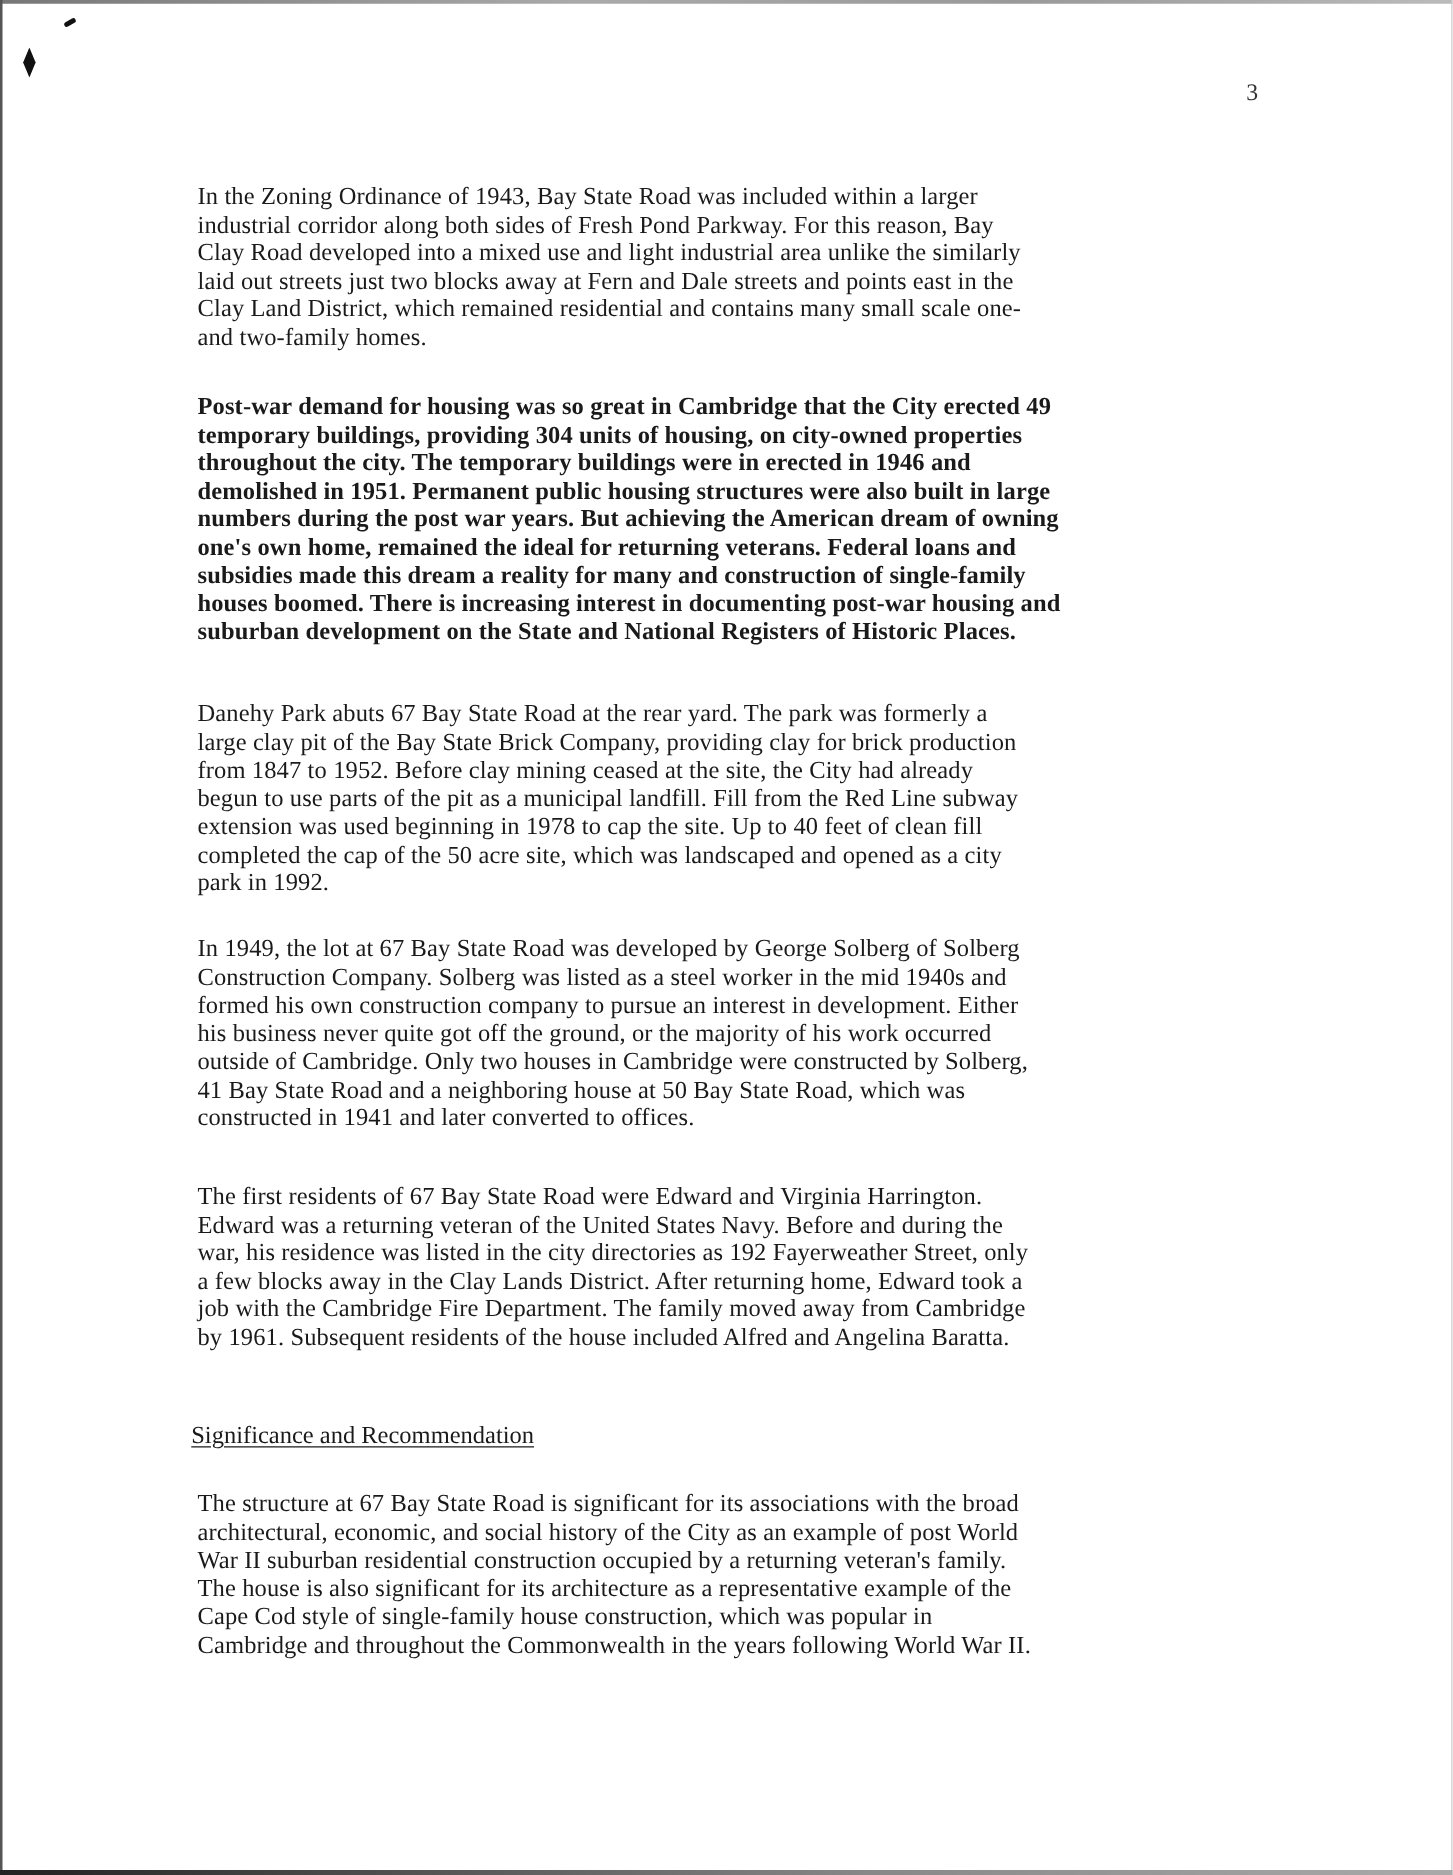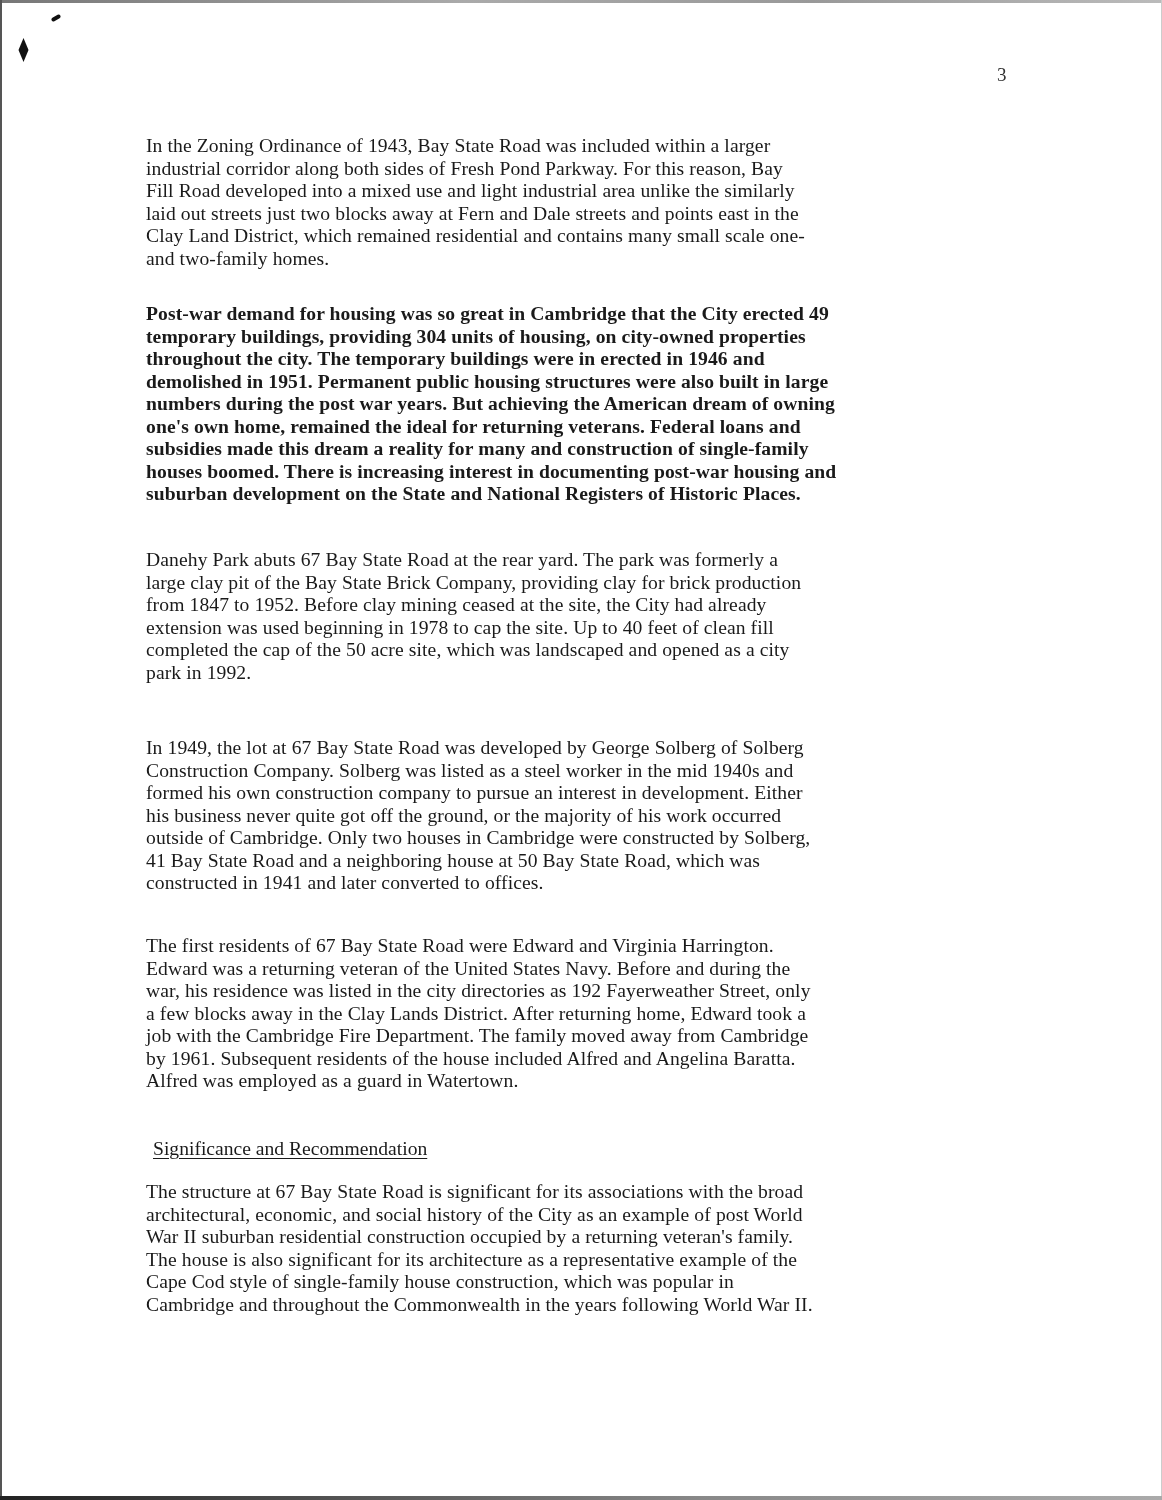--- a/index.html
+++ b/index.html
@@ -36,21 +36,21 @@
       position: absolute; left: 18px; top: 38px; width: 11px; height: 24px;
     }
     .page-number {
       position: absolute; left: 997px; top: 64px;
       font-size: 19px; line-height: 22px; color: #333;
     }
     .content {
       position: absolute; left: 141px; top: 130px; width: 880px;
     }
     .para {
-      margin: 5px;
+      margin: 17px;
       font-size: 19.6px;
       line-height: 22.5px;
       letter-spacing: 0.1px;
       white-space: normal;
     }
     .para .line { display: block; white-space: nowrap; }
     .p1 { position: absolute; top: 0; }
     .p2 { position: absolute; top: 168px; font-weight: bold; }
     .p3 { position: absolute; top: 414px; }
     .p4 { position: absolute; top: 602px; }
@@ -75,21 +75,21 @@
   <path d="M5.5 0 L10.5 12 L5.5 24 L0.5 12 Z" fill="#111"></path>
 </svg>
 
 <div class="page-number">3</div>
 
 <div class="content">
 
   <p class="para p1">
     <span class="line">In the Zoning Ordinance of 1943, Bay State Road was included within a larger</span>
     <span class="line">industrial corridor along both sides of Fresh Pond Parkway. For this reason, Bay</span>
-    <span class="line">Fill Road developed into a mixed use and light industrial area unlike the similarly</span>
+    <span class="line">Clay Road developed into a mixed use and light industrial area unlike the similarly</span>
     <span class="line">laid out streets just two blocks away at Fern and Dale streets and points east in the</span>
     <span class="line">Clay Land District, which remained residential and contains many small scale one-</span>
     <span class="line">and two-family homes.</span>
   </p>
 
   <p class="para p2">
     <span class="line">Post-war demand for housing was so great in Cambridge that the City erected 49</span>
     <span class="line">temporary buildings, providing 304 units of housing, on city-owned properties</span>
     <span class="line">throughout the city. The temporary buildings were in erected in 1946 and</span>
     <span class="line">demolished in 1951. Permanent public housing structures were also built in large</span>
@@ -97,20 +97,21 @@
     <span class="line">one's own home, remained the ideal for returning veterans. Federal loans and</span>
     <span class="line">subsidies made this dream a reality for many and construction of single-family</span>
     <span class="line">houses boomed. There is increasing interest in documenting post-war housing and</span>
     <span class="line">suburban development on the State and National Registers of Historic Places.</span>
   </p>
 
   <p class="para p3">
     <span class="line">Danehy Park abuts 67 Bay State Road at the rear yard. The park was formerly a</span>
     <span class="line">large clay pit of the Bay State Brick Company, providing clay for brick production</span>
     <span class="line">from 1847 to 1952. Before clay mining ceased at the site, the City had already</span>
+    <span class="line">begun to use parts of the pit as a municipal landfill. Fill from the Red Line subway</span>
     <span class="line">extension was used beginning in 1978 to cap the site. Up to 40 feet of clean fill</span>
     <span class="line">completed the cap of the 50 acre site, which was landscaped and opened as a city</span>
     <span class="line">park in 1992.</span>
   </p>
 
   <p class="para p4">
     <span class="line">In 1949, the lot at 67 Bay State Road was developed by George Solberg of Solberg</span>
     <span class="line">Construction Company. Solberg was listed as a steel worker in the mid 1940s and</span>
     <span class="line">formed his own construction company to pursue an interest in development. Either</span>
     <span class="line">his business never quite got off the ground, or the majority of his work occurred</span>
@@ -119,21 +120,20 @@
     <span class="line">constructed in 1941 and later converted to offices.</span>
   </p>
 
   <p class="para p5">
     <span class="line">The first residents of 67 Bay State Road were Edward and Virginia Harrington.</span>
     <span class="line">Edward was a returning veteran of the United States Navy. Before and during the</span>
     <span class="line">war, his residence was listed in the city directories as 192 Fayerweather Street, only</span>
     <span class="line">a few blocks away in the Clay Lands District. After returning home, Edward took a</span>
     <span class="line">job with the Cambridge Fire Department. The family moved away from Cambridge</span>
     <span class="line">by 1961. Subsequent residents of the house included Alfred and Angelina Baratta.</span>
-    <span class="line">Alfred was employed as a guard in Watertown.</span>
   </p>
 
   <h2 class="heading">Significance and Recommendation</h2>
 
   <p class="para p6">
     <span class="line">The structure at 67 Bay State Road is significant for its associations with the broad</span>
     <span class="line">architectural, economic, and social history of the City as an example of post World</span>
     <span class="line">War II suburban residential construction occupied by a returning veteran's family.</span>
     <span class="line">The house is also significant for its architecture as a representative example of the</span>
     <span class="line">Cape Cod style of single-family house construction, which was popular in</span>

